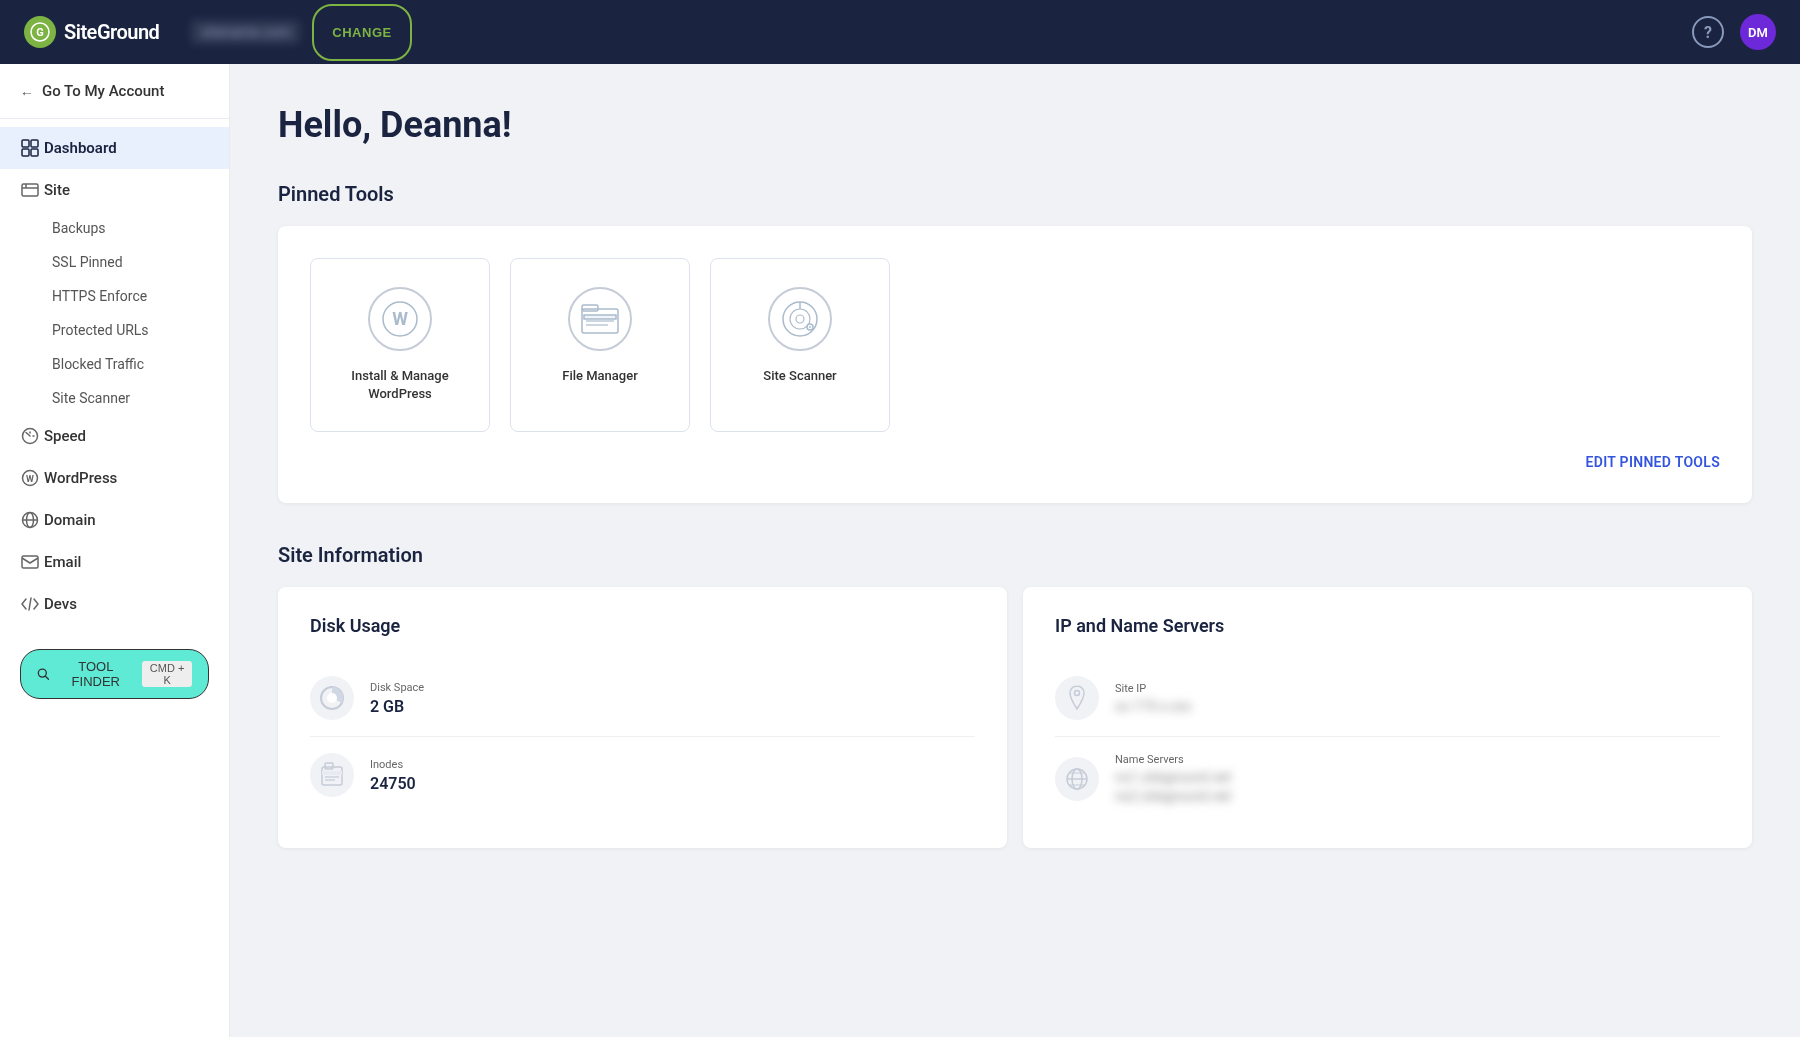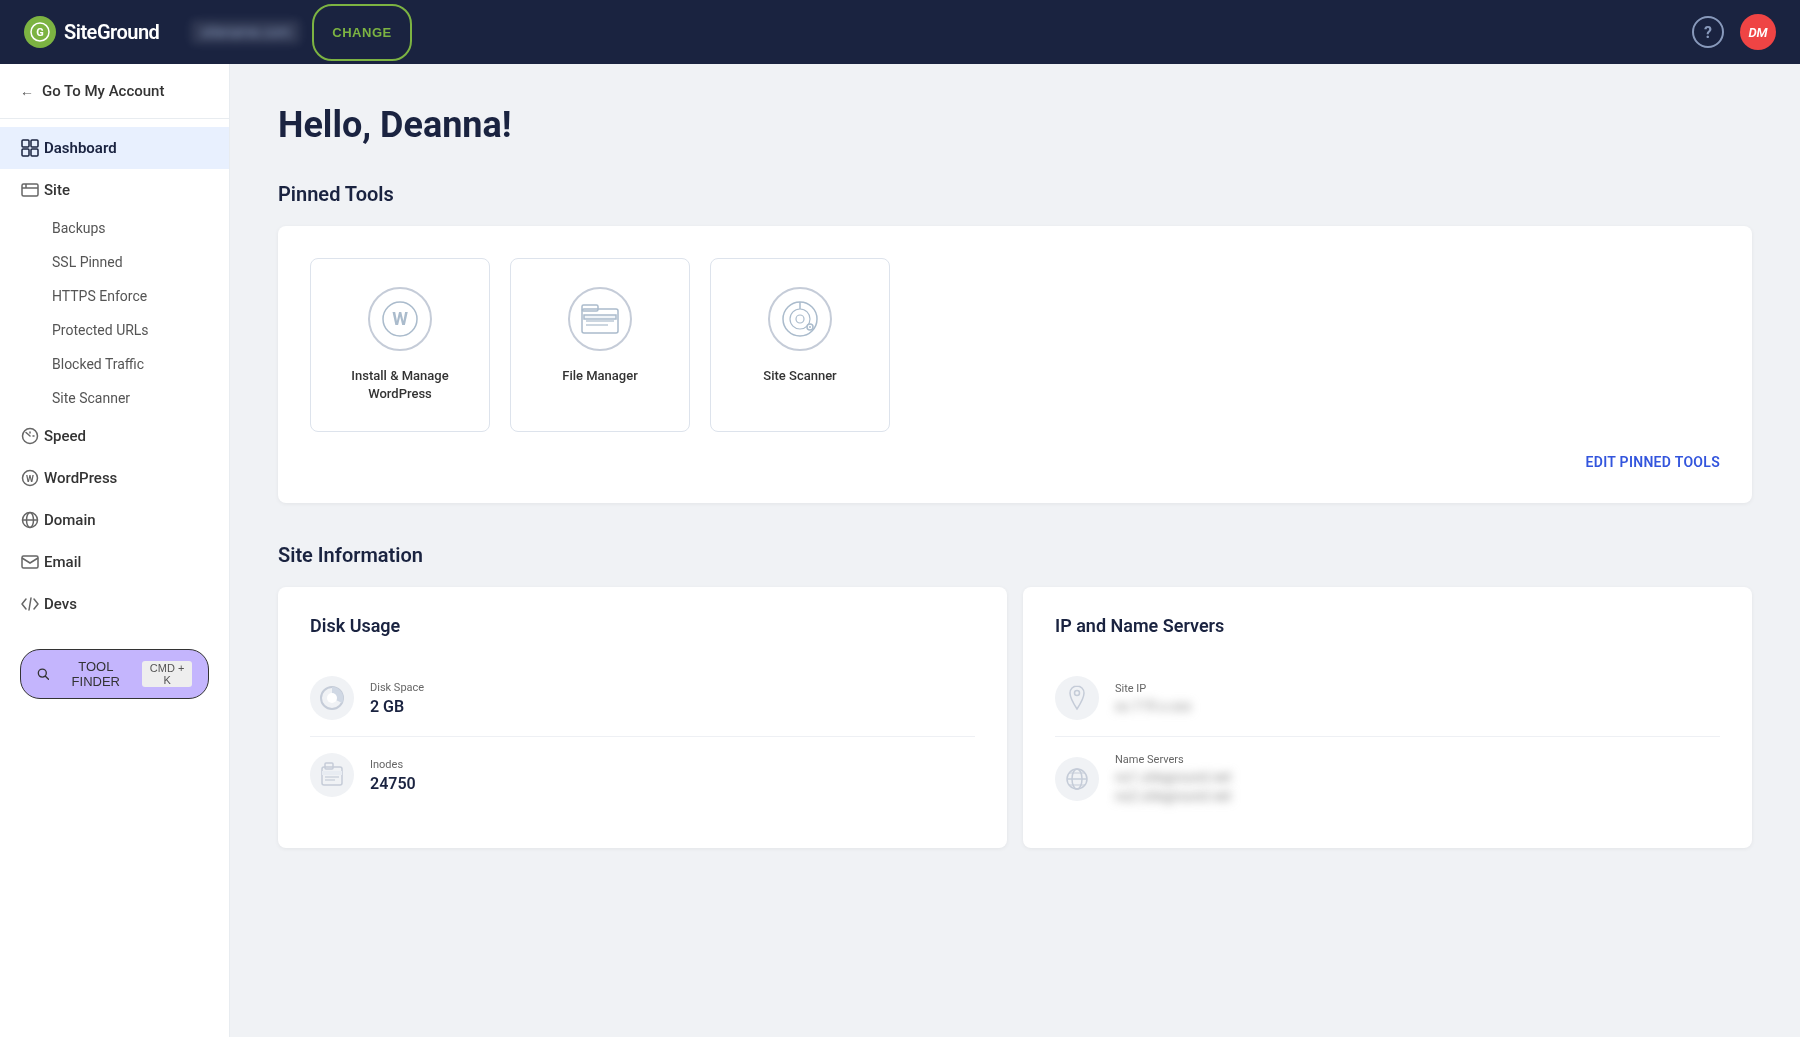--- a/index.html
+++ b/index.html
@@ -71,27 +71,26 @@
       border: 2px solid #8899bb;
       display: flex; align-items: center; justify-content: center;
       color: #8899bb;
       font-size: 16px;
       font-weight: bold;
       cursor: pointer;
     }
     .user-avatar {
       width: 36px; height: 36px;
       border-radius: 50%;
-      background: #ef4444;
+      background: #6d28d9;
       display: flex; align-items: center; justify-content: center;
       color: white;
       font-size: 13px;
       font-weight: 600;
       cursor: pointer;
-      font-style: italic;
     }
 
     
     .main-layout {
       display: flex;
       flex: 1;
       overflow: hidden;
     }
 
     
@@ -149,21 +148,21 @@
     .sidebar-sub-item {
       padding: 9px 20px 9px 52px;
       cursor: pointer;
       color: #555;
       font-size: 14px;
       transition: background 0.15s;
     }
     .tool-finder-btn {
       margin: 16px 20px;
       border: 1.5px solid #333;
-      background: #c4b5fd;
+      background: #5eead4;
       border-radius: 20px;
       padding: 9px 16px;
       font-size: 13px;
       font-weight: 500;
       cursor: pointer;
       display: flex;
       align-items: center;
       gap: 8px;
       color: #333;
     }

